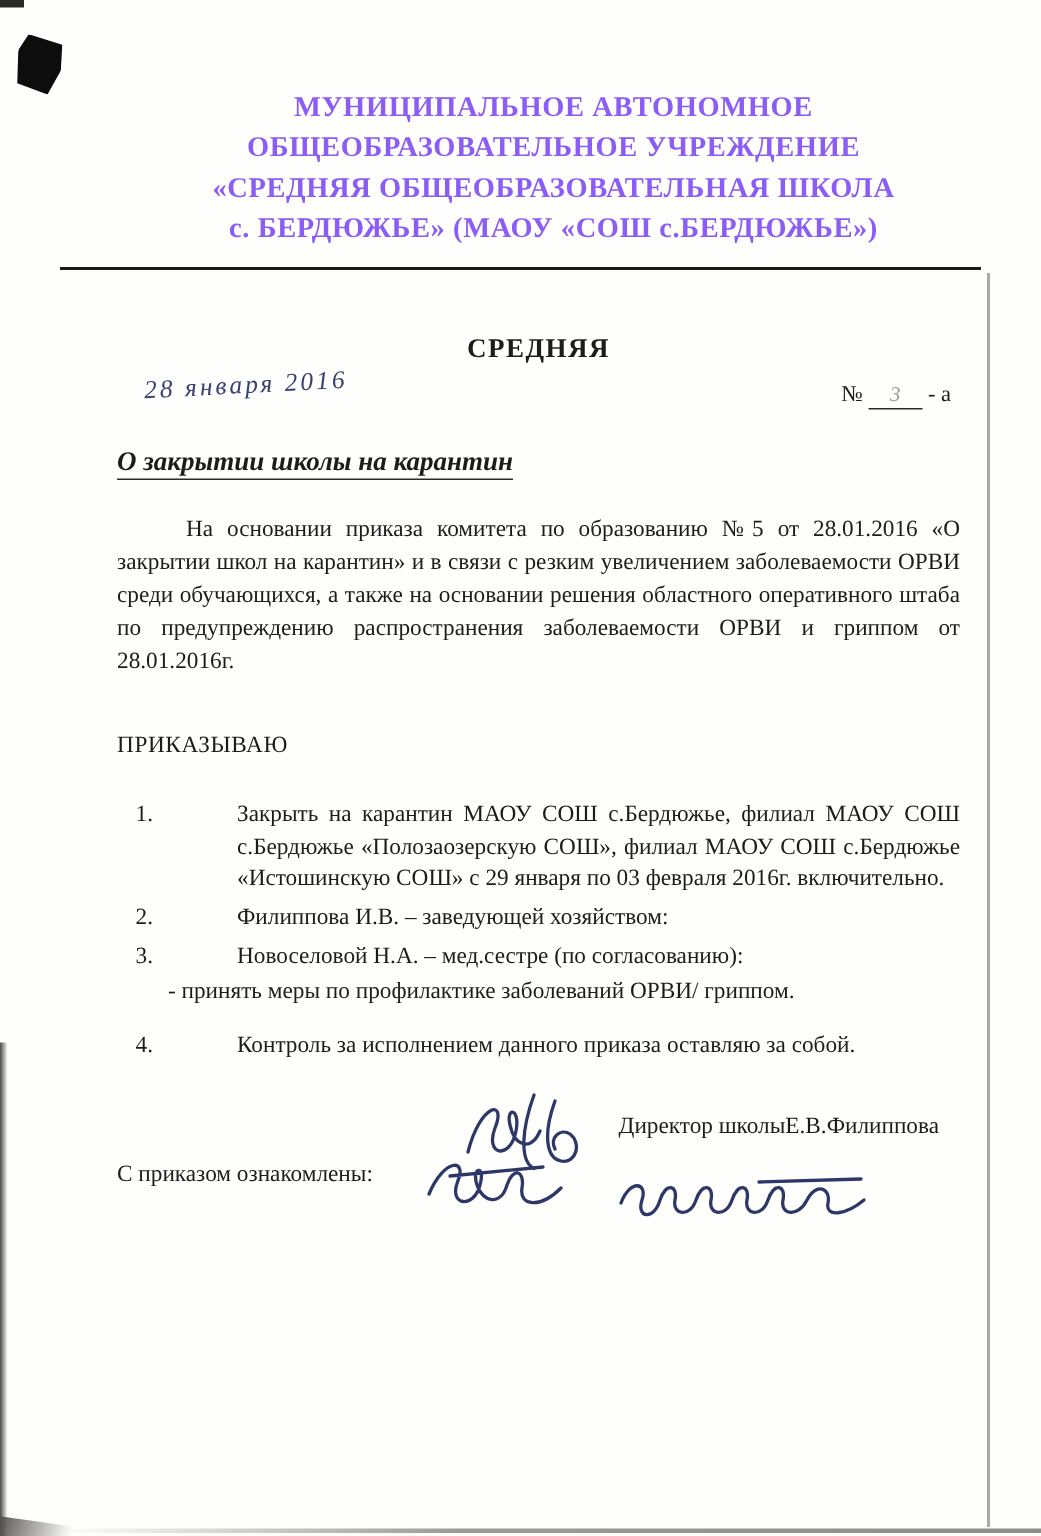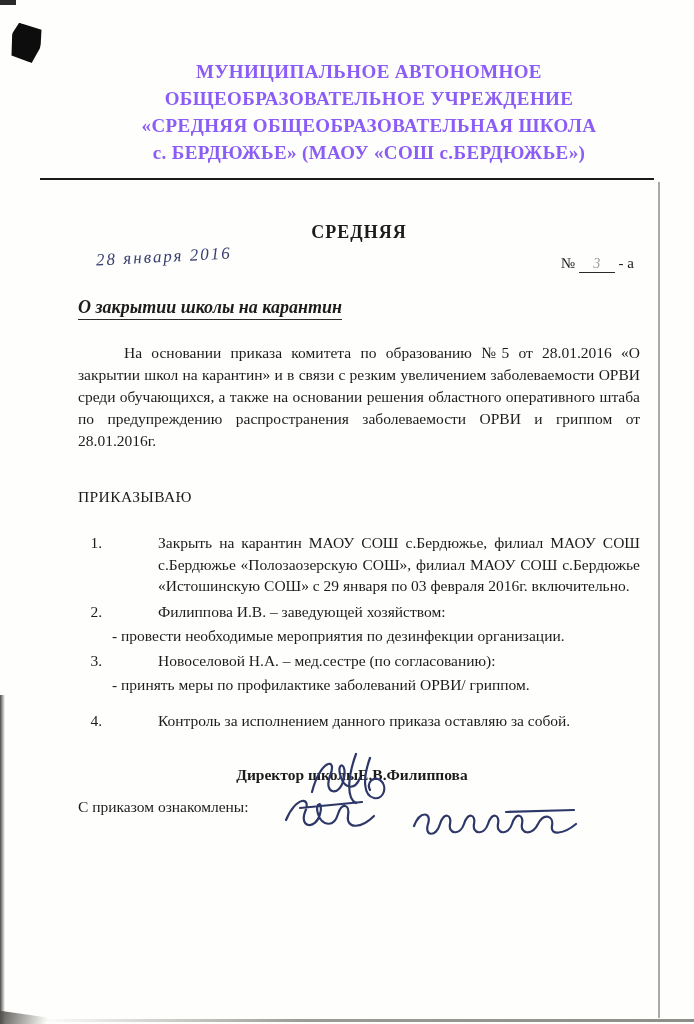--- a/index.html
+++ b/index.html
@@ -120,24 +120,23 @@
   .item { display: flex; margin-bottom: 4px; font-size: 15.5px; line-height: 1.4; }
   .item-num { width: 34px; flex: 0 0 34px; text-align: right; padding-right: 10px; box-sizing: border-box; }
   .item-body { flex: 1; }
   .item-text { text-align: justify; margin-left: 46px; }
   .item-sub { margin-top: 2px; }
   .item-gap { margin-top: 14px; }
 
   .sig-area { position: relative; margin-top: 34px; font-size: 15.5px; }
   .sig-row {
     display: flex;
-    justify-content: center;
+    justify-content: flex-end;
     align-items: center;
     padding-right: 14px;
-    font-weight: bold;
   }
   .ack-row { margin-top: 14px; }
   .sig { position: absolute; }
   .sig svg { display: block; }
   .sig-director { left: 218px; top: -18px; }
   .sig-ack-1 { left: 200px; top: 22px; }
   .sig-ack-2 { left: 328px; top: 34px; }
 </style>
 </head>
 <body>
@@ -185,21 +184,20 @@
         <span class="item-num">1.</span>
         <div class="item-body">
           <div class="item-text">Закрыть на карантин МАОУ СОШ с.Бердюжье, филиал МАОУ СОШ с.Бердюжье «Полозаозерскую СОШ», филиал МАОУ СОШ с.Бердюжье «Истошинскую СОШ» с 29 января по 03 февраля 2016г. включительно.</div>
         </div>
       </div>
 
       <div class="item">
         <span class="item-num">2.</span>
         <div class="item-body">
           <div class="item-text">Филиппова И.В. – заведующей хозяйством:</div>
-          <div class="item-sub">- провести необходимые мероприятия по дезинфекции организации.</div>
         </div>
       </div>
 
       <div class="item">
         <span class="item-num">3.</span>
         <div class="item-body">
           <div class="item-text">Новоселовой Н.А. – мед.сестре (по согласованию):</div>
           <div class="item-sub">- принять меры по профилактике заболеваний ОРВИ/ гриппом.</div>
         </div>
       </div>

